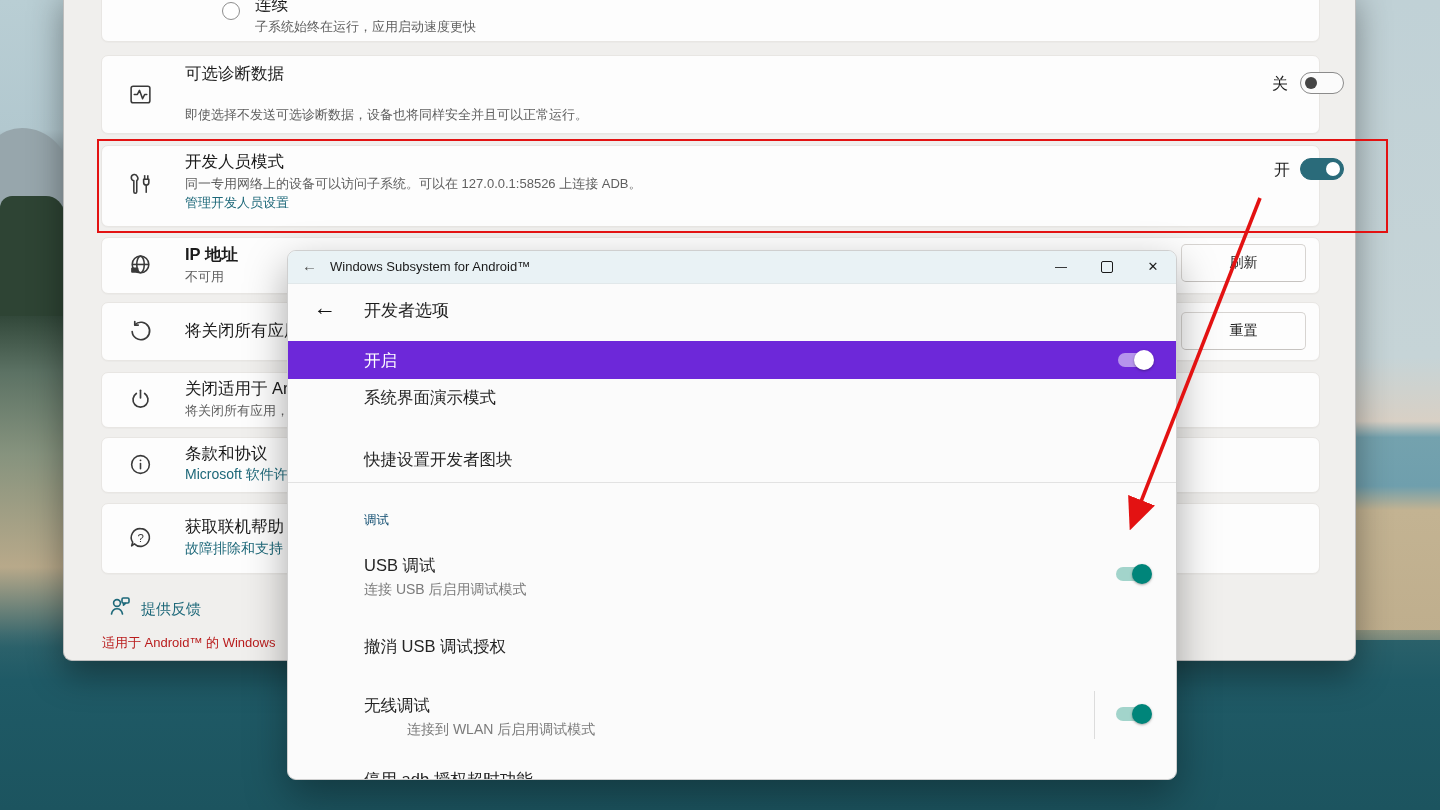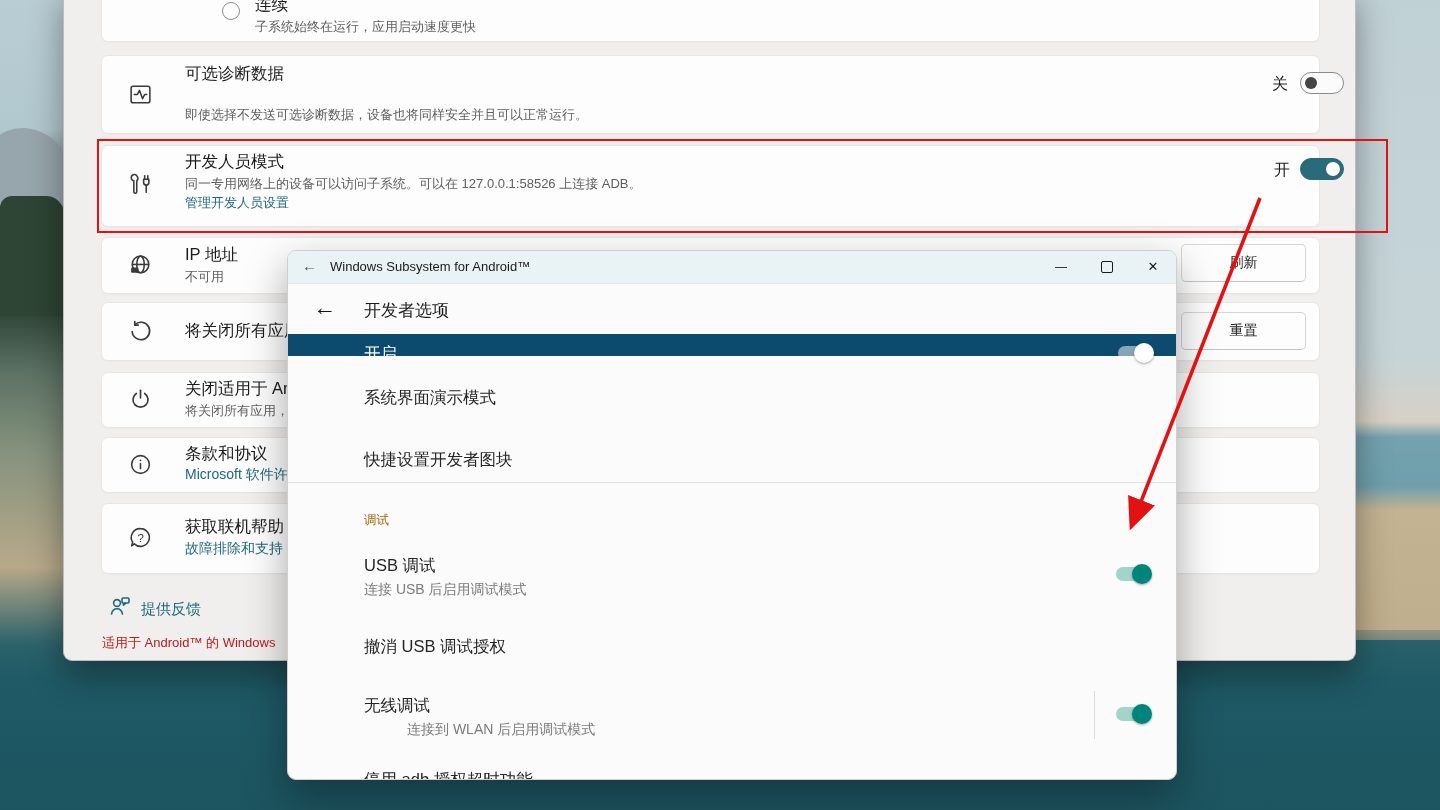--- a/index.html
+++ b/index.html
@@ -45,32 +45,32 @@
   .d-titlebar{position:absolute;left:0;top:0;right:0;height:32px;background:#e9f2f5;border-bottom:1px solid #e1e8ea;}
   .d-titlebar .back{position:absolute;left:14px;top:6px;font-size:15px;color:#4f4f4f;}
   .d-titlebar .t{position:absolute;left:42px;top:8px;font-size:13px;color:#1a1a1a;white-space:nowrap;}
   .d-ctrl{position:absolute;top:0;width:46px;height:31px;display:flex;align-items:center;justify-content:center;color:#1a1a1a;}
   .d-ctrl.min{right:92px;font-size:15px;}
   .d-ctrl.max{right:46px;}
   .d-ctrl.max .box{width:10px;height:10px;border:1.2px solid #1a1a1a;border-radius:2px;}
   .d-ctrl.close{right:0;font-size:13px;}
   .d-header-back{position:absolute;left:25px;top:43px;font-size:23px;font-weight:bold;color:#111;}
   .d-header-title{position:absolute;left:76px;top:48px;font-size:17px;color:#1b1b1b;}
-  .d-greenbar{position:absolute;left:0;top:83px;right:0;height:22px;background:#0c4a6e;}
+  .d-greenbar{position:absolute;left:0;top:90px;right:0;height:38px;background:#6d28d9;}
   .d-greenbar .lbl{position:absolute;left:76px;top:9px;font-size:16.5px;color:#ffffff;}
   .mat-toggle{position:absolute;width:38px;height:20px;}
   .mat-toggle .track{position:absolute;left:0;top:3px;width:34px;height:14px;border-radius:7px;}
   .mat-toggle .thumb{position:absolute;left:16px;top:0;width:20px;height:20px;border-radius:50%;box-shadow:0 1px 2.5px rgba(0,0,0,.35);}
   .mat-toggle.white .track{background:rgba(255,255,255,.5);}
   .mat-toggle.white .thumb{background:#ffffff;}
   .mat-toggle.teal .track{background:#a2d4cb;}
   .mat-toggle.teal .thumb{background:#00857a;}
   .d-row-title{position:absolute;left:76px;font-size:16.5px;color:#252525;white-space:nowrap;}
   .d-row-sub{position:absolute;left:76px;font-size:14px;color:#7b7b7b;white-space:nowrap;}
-  .d-section{position:absolute;left:76px;font-size:12.5px;color:#a16207;}
+  .d-section{position:absolute;left:76px;font-size:12.5px;color:#0c4a6e;}
   .d-divider{position:absolute;left:0;right:0;height:1px;background:#e2e2e2;}
   .d-vsep{position:absolute;width:1px;background:#dcdcdc;}
 
   
   .anno-rect{position:absolute;left:97px;top:139px;width:1287px;height:90px;border:2.5px solid #e31212;z-index:60;}
   .anno-arrow{position:absolute;inset:0;z-index:61;pointer-events:none;}
 
   .icon-svg{display:block;}
 </style>
 </head>
@@ -129,21 +129,21 @@
 
     <div class="card" style="top:251px;height:55px;">
       <span class="ic" style="top:15px;">
         <svg class="icon-svg" width="25" height="25" viewBox="0 0 24 24" fill="none" stroke="#3a3a3a" stroke-width="1.5">
           <circle cx="12" cy="11" r="8"></circle>
           <ellipse cx="12" cy="11" rx="3.6" ry="8"></ellipse>
           <path d="M4.5 11h15"></path>
           <rect x="3" y="14" width="7" height="5" rx="1" fill="#3a3a3a" stroke="none"></rect>
         </svg>
       </span>
-      <div class="ttl" style="top:6px;">IP 地址</div>
+      <div class="ttl" style="top:6px;font-weight:bold;">IP 地址</div>
       <div class="dsc" style="top:30px;">不可用</div>
     </div>
     <div class="side-btn" style="top:258px;">刷新</div>
 
     <div class="card" style="top:316px;height:57px;">
       <span class="ic" style="top:16px;">
         <svg class="icon-svg" width="25" height="25" viewBox="0 0 24 24" fill="none" stroke="#3a3a3a" stroke-width="1.6">
           <path d="M6.5 5.5 A8.4 8.4 0 1 1 4 12" stroke-linecap="round"></path>
           <path d="M6.5 2.5v3.3h3.3" stroke-linecap="round" stroke-linejoin="round"></path>
         </svg>

